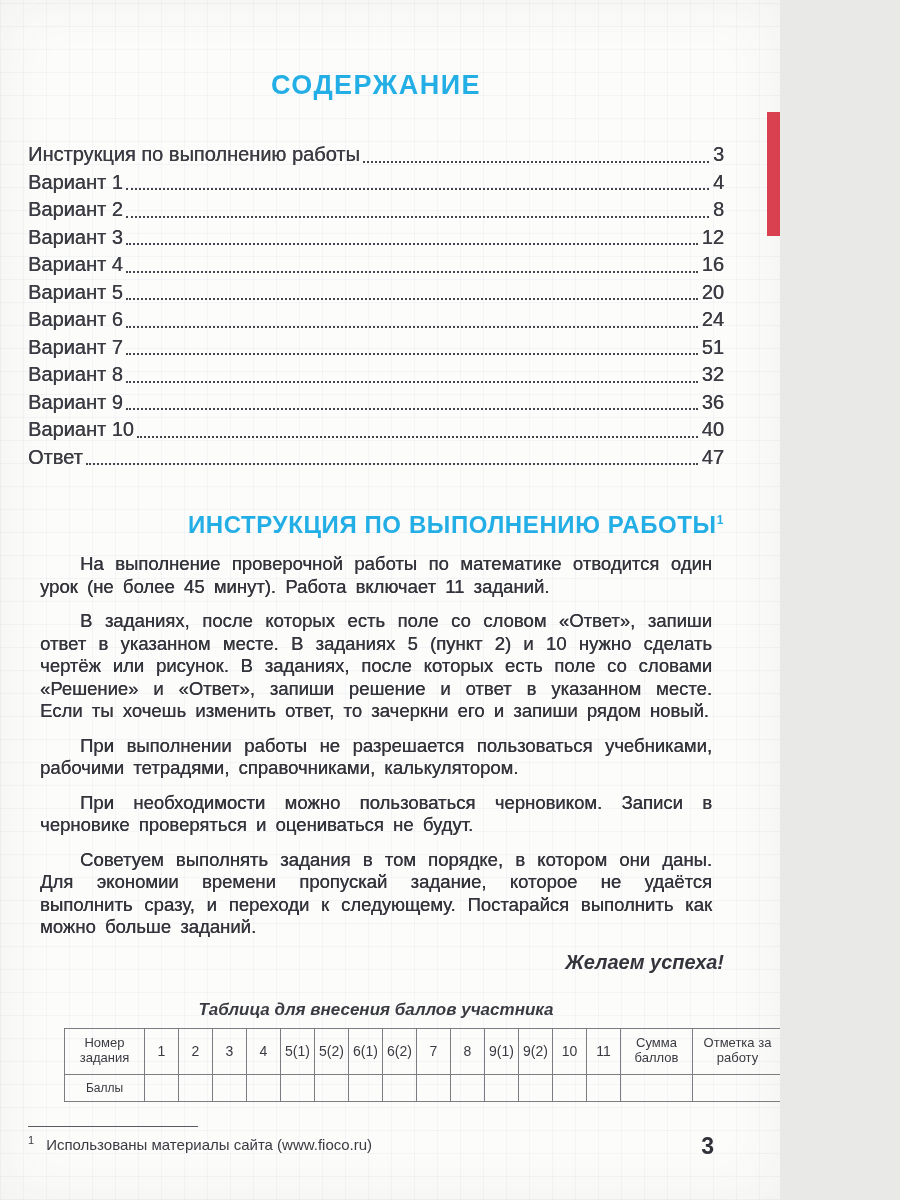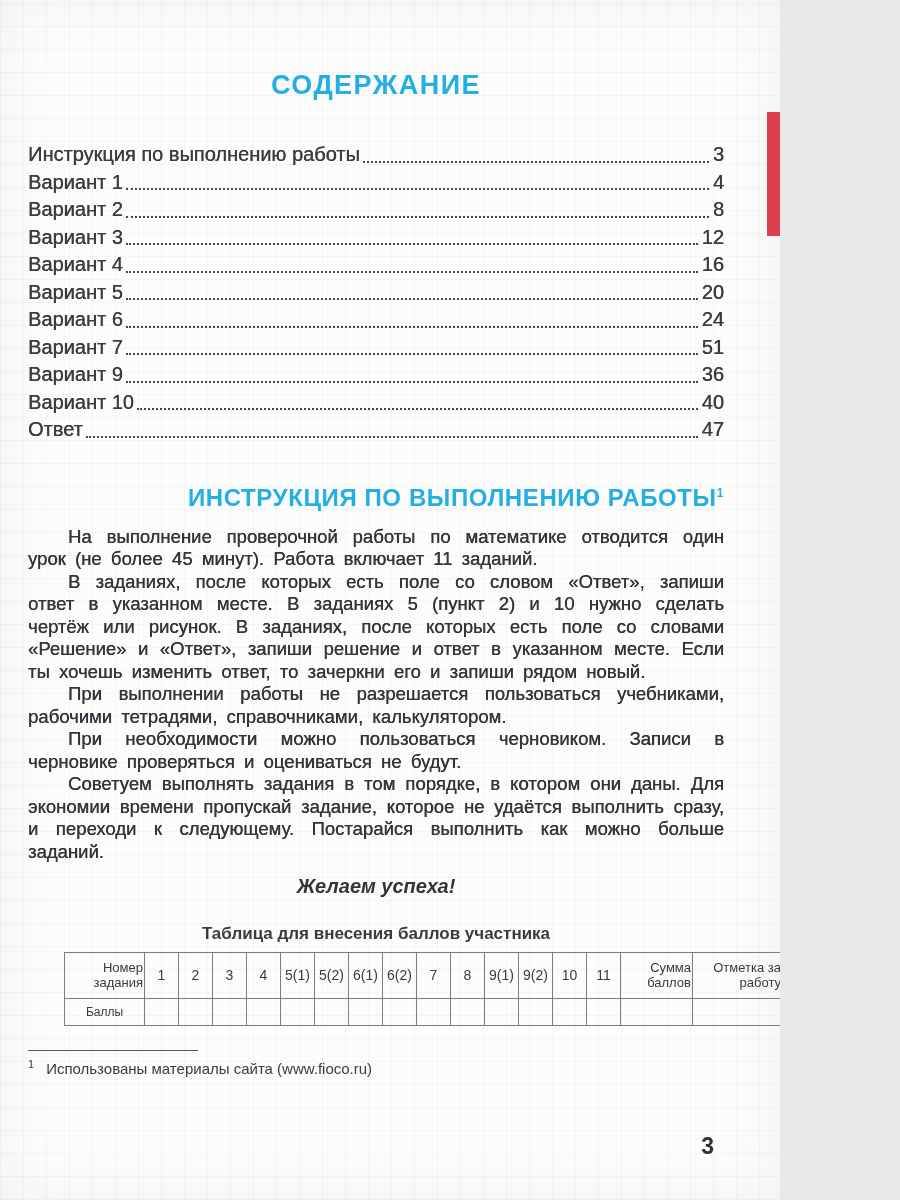--- a/index.html
+++ b/index.html
@@ -57,60 +57,61 @@
   .section-title {
     margin: 40px 0 14px 0;
     text-align: right;
     font-size: 24px;
     font-weight: bold;
     letter-spacing: 0.6px;
     color: #23aee6;
   }
   .section-title sup { font-size: 12px; }
   .body-text p {
-    margin: 0;
+    margin: 12px;
     text-indent: 40px;
     text-align: justify;
     font-size: 18.5px;
     line-height: 22.5px;
     word-spacing: 0.22em;
     color: #34343c;
     text-shadow: 0.3px 0 0 currentColor;
   }
   .wish {
     margin: 12px 0 0 0;
-    text-align: center;
+    text-align: right;
     font-style: italic;
     font-weight: bold;
     font-size: 20px;
     color: #34343c;
   }
   
   .table-caption {
     margin: 26px 0 8px 0;
     text-align: center;
+    font-style: italic;
     font-weight: bold;
     font-size: 17px;
     color: #3a3a42;
   }
   table.score-table {
     border-collapse: collapse;
     table-layout: fixed;
     margin-left: 36px;
     width: 718px;
   }
   table.score-table td {
     border: 1px solid #7c7d83;
     text-align: center;
     vertical-align: middle;
     padding: 1px 1px;
     color: #3a3a42;
   }
   tr.header-row td { height: 46px; font-size: 14px; line-height: 1.15; }
-  tr.header-row td.small-label { font-size: 13px; text-align: right; }
+  tr.header-row td.small-label { font-size: 13px; }
   tr.score-row td { height: 27px; font-size: 12px; }
   
   .footnote { margin-top: 24px; font-size: 15px; color: #3a3a42; }
   .footnote-rule {
     width: 170px; height: 0;
     border-top: 1.5px solid #5a5a60;
     margin-bottom: 7px;
   }
   .footnote sup { font-size: 11px; margin-right: 12px; }
   .page-number {
@@ -163,20 +164,25 @@
     </div>
     <div class="toc-row">
       <span>Вариант 6</span>
       <span class="toc-dots"></span>
       <span class="toc-page">24</span>
     </div>
     <div class="toc-row">
       <span>Вариант 7</span>
       <span class="toc-dots"></span>
       <span class="toc-page">51</span>
+    </div>
+    <div class="toc-row">
+      <span>Вариант 8</span>
+      <span class="toc-dots"></span>
+      <span class="toc-page">32</span>
     </div>
     <div class="toc-row">
       <span>Вариант 9</span>
       <span class="toc-dots"></span>
       <span class="toc-page">36</span>
     </div>
     <div class="toc-row">
       <span>Вариант 10</span>
       <span class="toc-dots"></span>
       <span class="toc-page">40</span>

